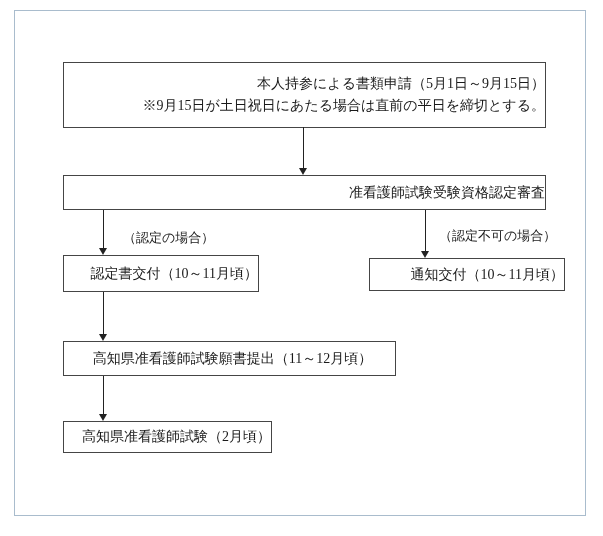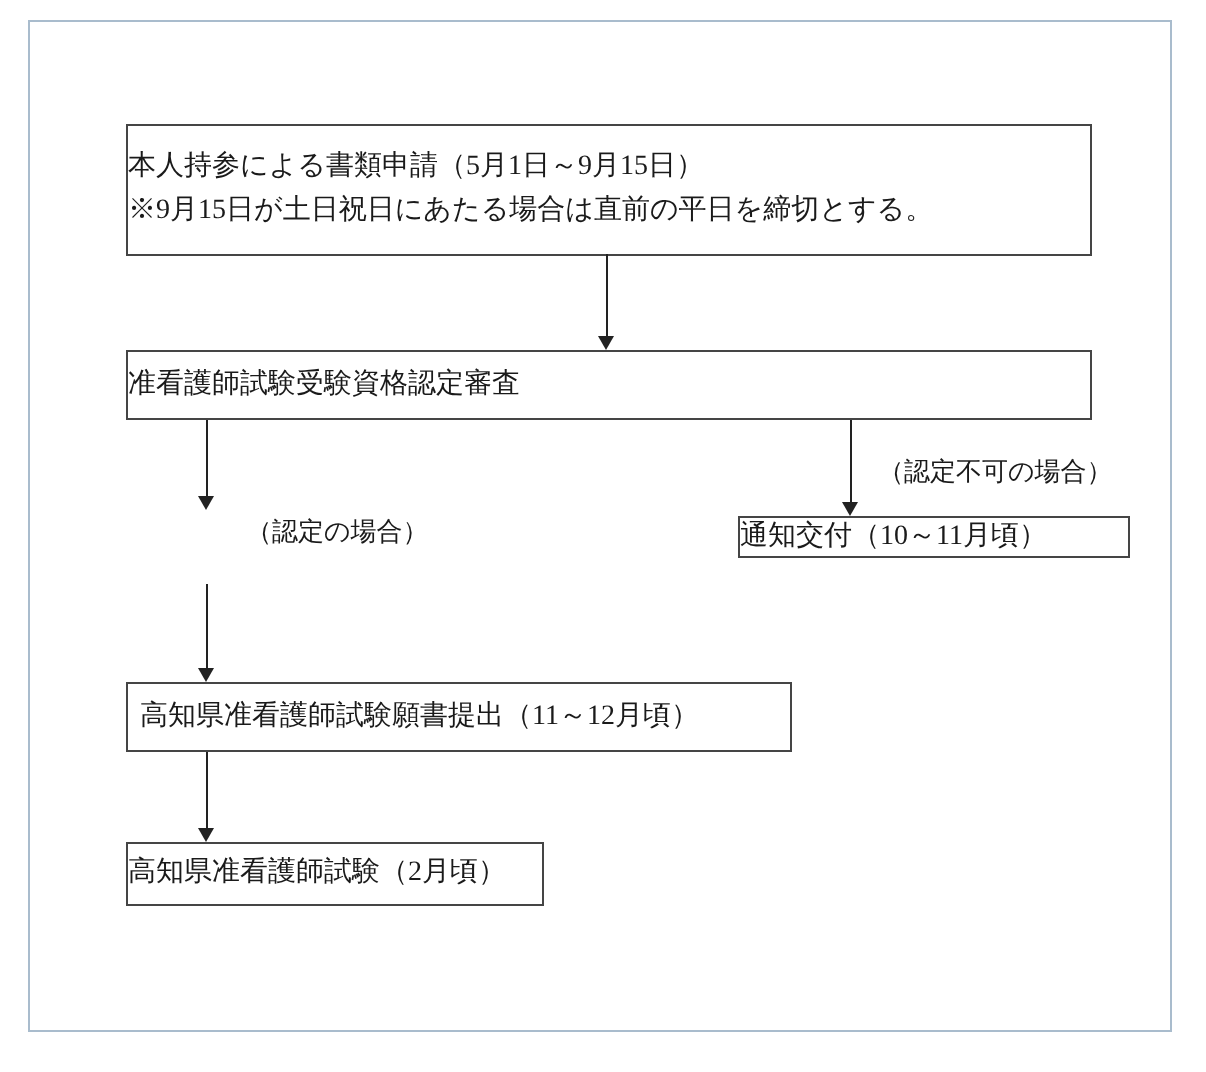--- a/index.html
+++ b/index.html
@@ -30,29 +30,29 @@
     position: absolute;
     border: 1px solid #454545;
     background: #ffffff;
     box-sizing: border-box;
     font-size: 14px;
     line-height: 1.55;
     display: flex;
     flex-direction: column;
     justify-content: center;
   }
-  .node.center { text-align: left; }
-  .node.leftpad { text-align: left; padding-left: 6px; }
+  .node.center { text-align: right; }
+  .node.leftpad { text-align: center; padding-left: 6px; }
   .node-line { white-space: nowrap; }
 
   
   .n-apply   { left: 48px;  top: 51px;  width: 483px; height: 66px; }
   .n-review  { left: 48px;  top: 164px; width: 483px; height: 35px; }
   .n-cert    { left: 48px;  top: 244px; width: 196px; height: 37px; }
-  .n-notice  { left: 354px; top: 247px; width: 196px; height: 21px; }
+  .n-notice  { left: 354px; top: 247px; width: 196px; height: 33px; }
   .n-submit  { left: 48px;  top: 330px; width: 333px; height: 35px; }
   .n-exam    { left: 48px;  top: 410px; width: 209px; height: 32px; }
 
   .arrow {
     position: absolute;
     width: 9px;
   }
   .arrow-line {
     position: absolute;
     left: 4px;
@@ -75,21 +75,21 @@
   .a2 { left: 84px;  top: 199px; height: 45px; }
   .a3 { left: 406px; top: 199px; height: 48px; }
   .a4 { left: 84px;  top: 281px; height: 49px; }
   .a5 { left: 84px;  top: 365px; height: 45px; }
 
   .branch-label {
     position: absolute;
     font-size: 13px;
     white-space: nowrap;
   }
-  .lbl-approved { left: 108px; top: 218px; margin-top: 28px; }
+  .lbl-approved { left: 108px; top: 218px; }
   .lbl-rejected { left: 424px; top: 216px; text-align: right; }
 </style>
 </head>
 <body>
 
 <div class="canvas">
   <div class="frame">
 
     <div class="node center n-apply">
       <div class="node-line">本人持参による書類申請（5月1日～9月15日）</div>
@@ -110,20 +110,23 @@
       <div class="arrow-head"></div>
     </div>
     <div class="branch-label lbl-approved">（認定の場合）</div>
 
     <div class="arrow a3">
       <div class="arrow-line"></div>
       <div class="arrow-head"></div>
     </div>
     <div class="branch-label lbl-rejected">（認定不可の場合）</div>
 
+    <div class="node center n-cert">
+      <div class="node-line">認定書交付（10～11月頃）</div>
+    </div>
 
     <div class="node center n-notice">
       <div class="node-line">通知交付（10～11月頃）</div>
     </div>
 
     <div class="arrow a4">
       <div class="arrow-line"></div>
       <div class="arrow-head"></div>
     </div>
 

